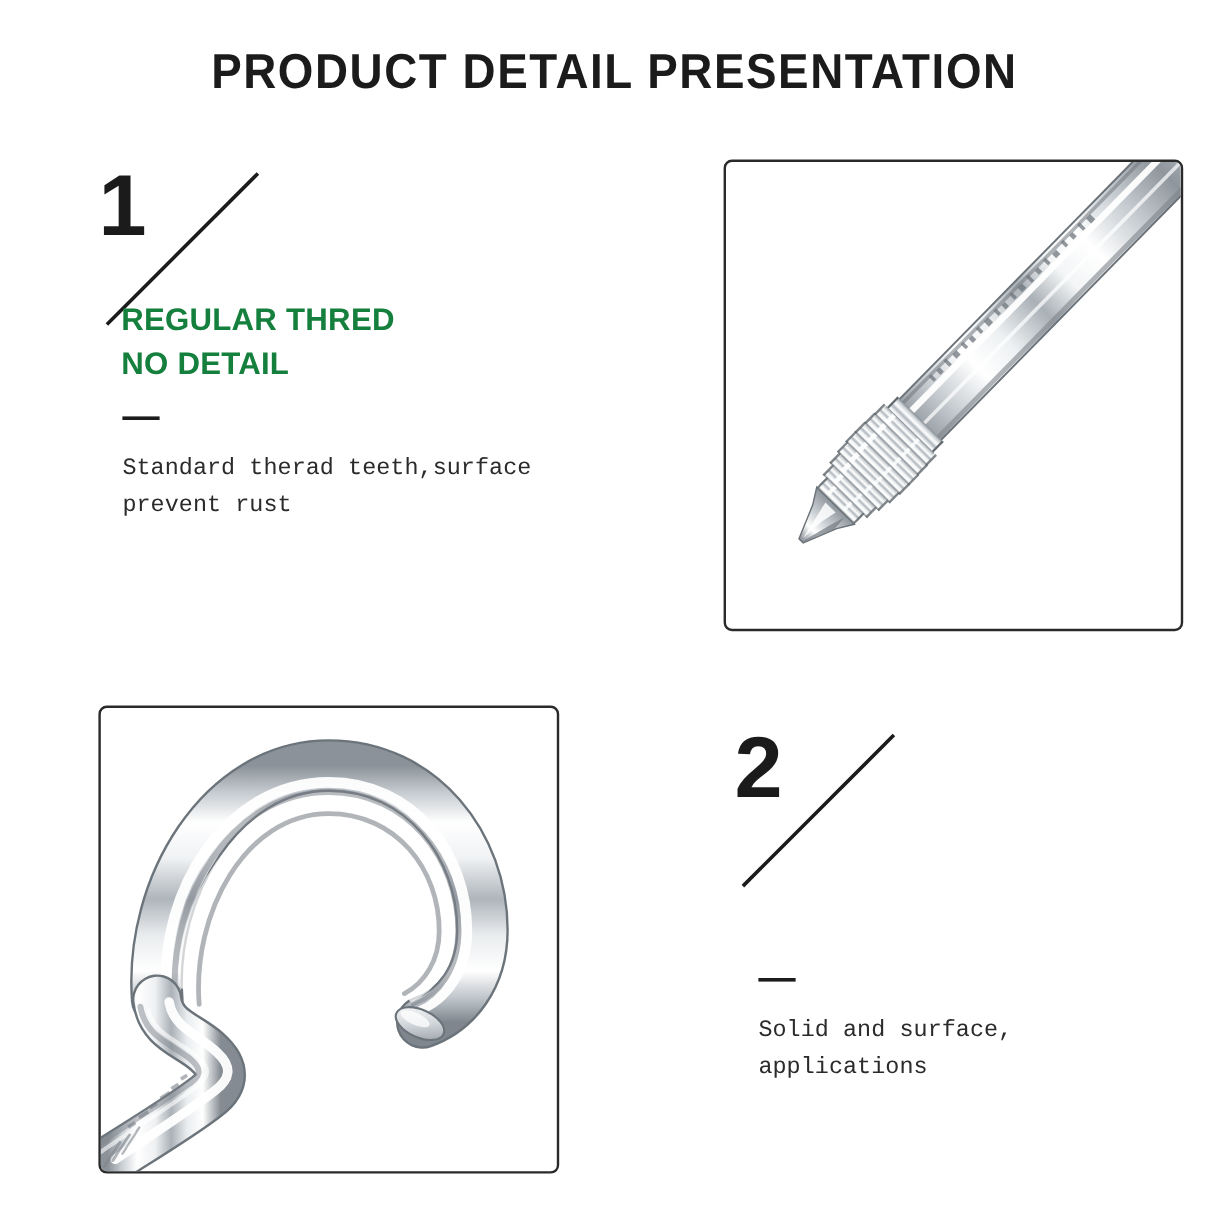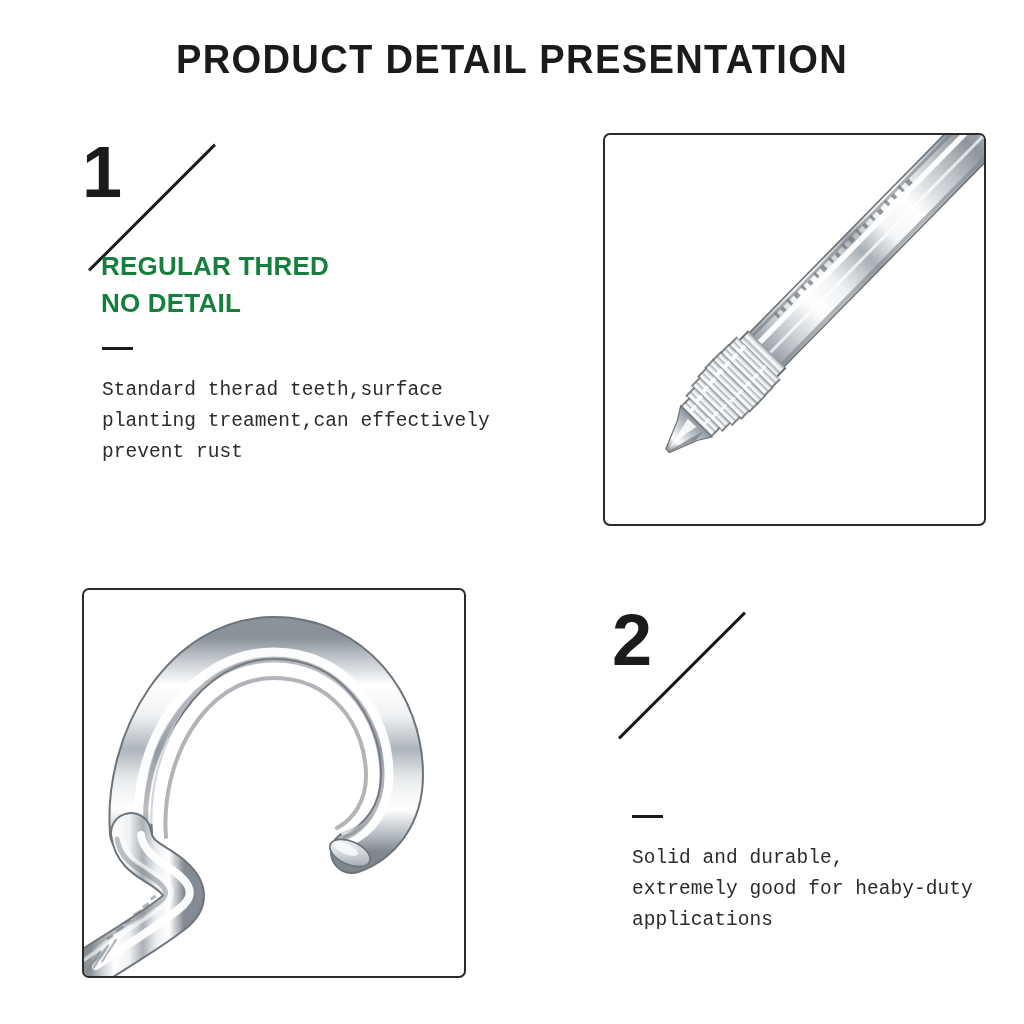--- a/index.html
+++ b/index.html
@@ -148,21 +148,20 @@
 
   <div class="feature-heading">
     <div>REGULAR THRED</div>
     <div>NO DETAIL</div>
   </div>
 
   <div class="feature-divider"></div>
 
   <div class="feature-body">
     <span>Standard therad teeth,surface</span>
-    <span>planting treament,can effectively</span>
     <span>prevent rust</span>
   </div>
 </div>
 
 <div class="photo-frame frame-screw">
   <svg width="379" height="389" viewBox="0 0 379 389">
     <defs>
 
       <linearGradient id="shankGrad" x1="0" y1="0" x2="1" y2="0">
         <stop offset="0.00" stop-color="#9aa1a8"></stop>
@@ -447,17 +446,16 @@
     <div class="feature-num">2</div>
     <div class="feature-slash">
       <div class="bar"></div>
     </div>
   </div>
 
 
   <div class="feature-divider"></div>
 
   <div class="feature-body">
-    <span>Solid and durable,</span>
-    <span>extremely good for heaby-duty</span>
+    <span>Solid and surface,</span>
     <span>applications</span>
   </div>
 </div>
 
 </body></html>

